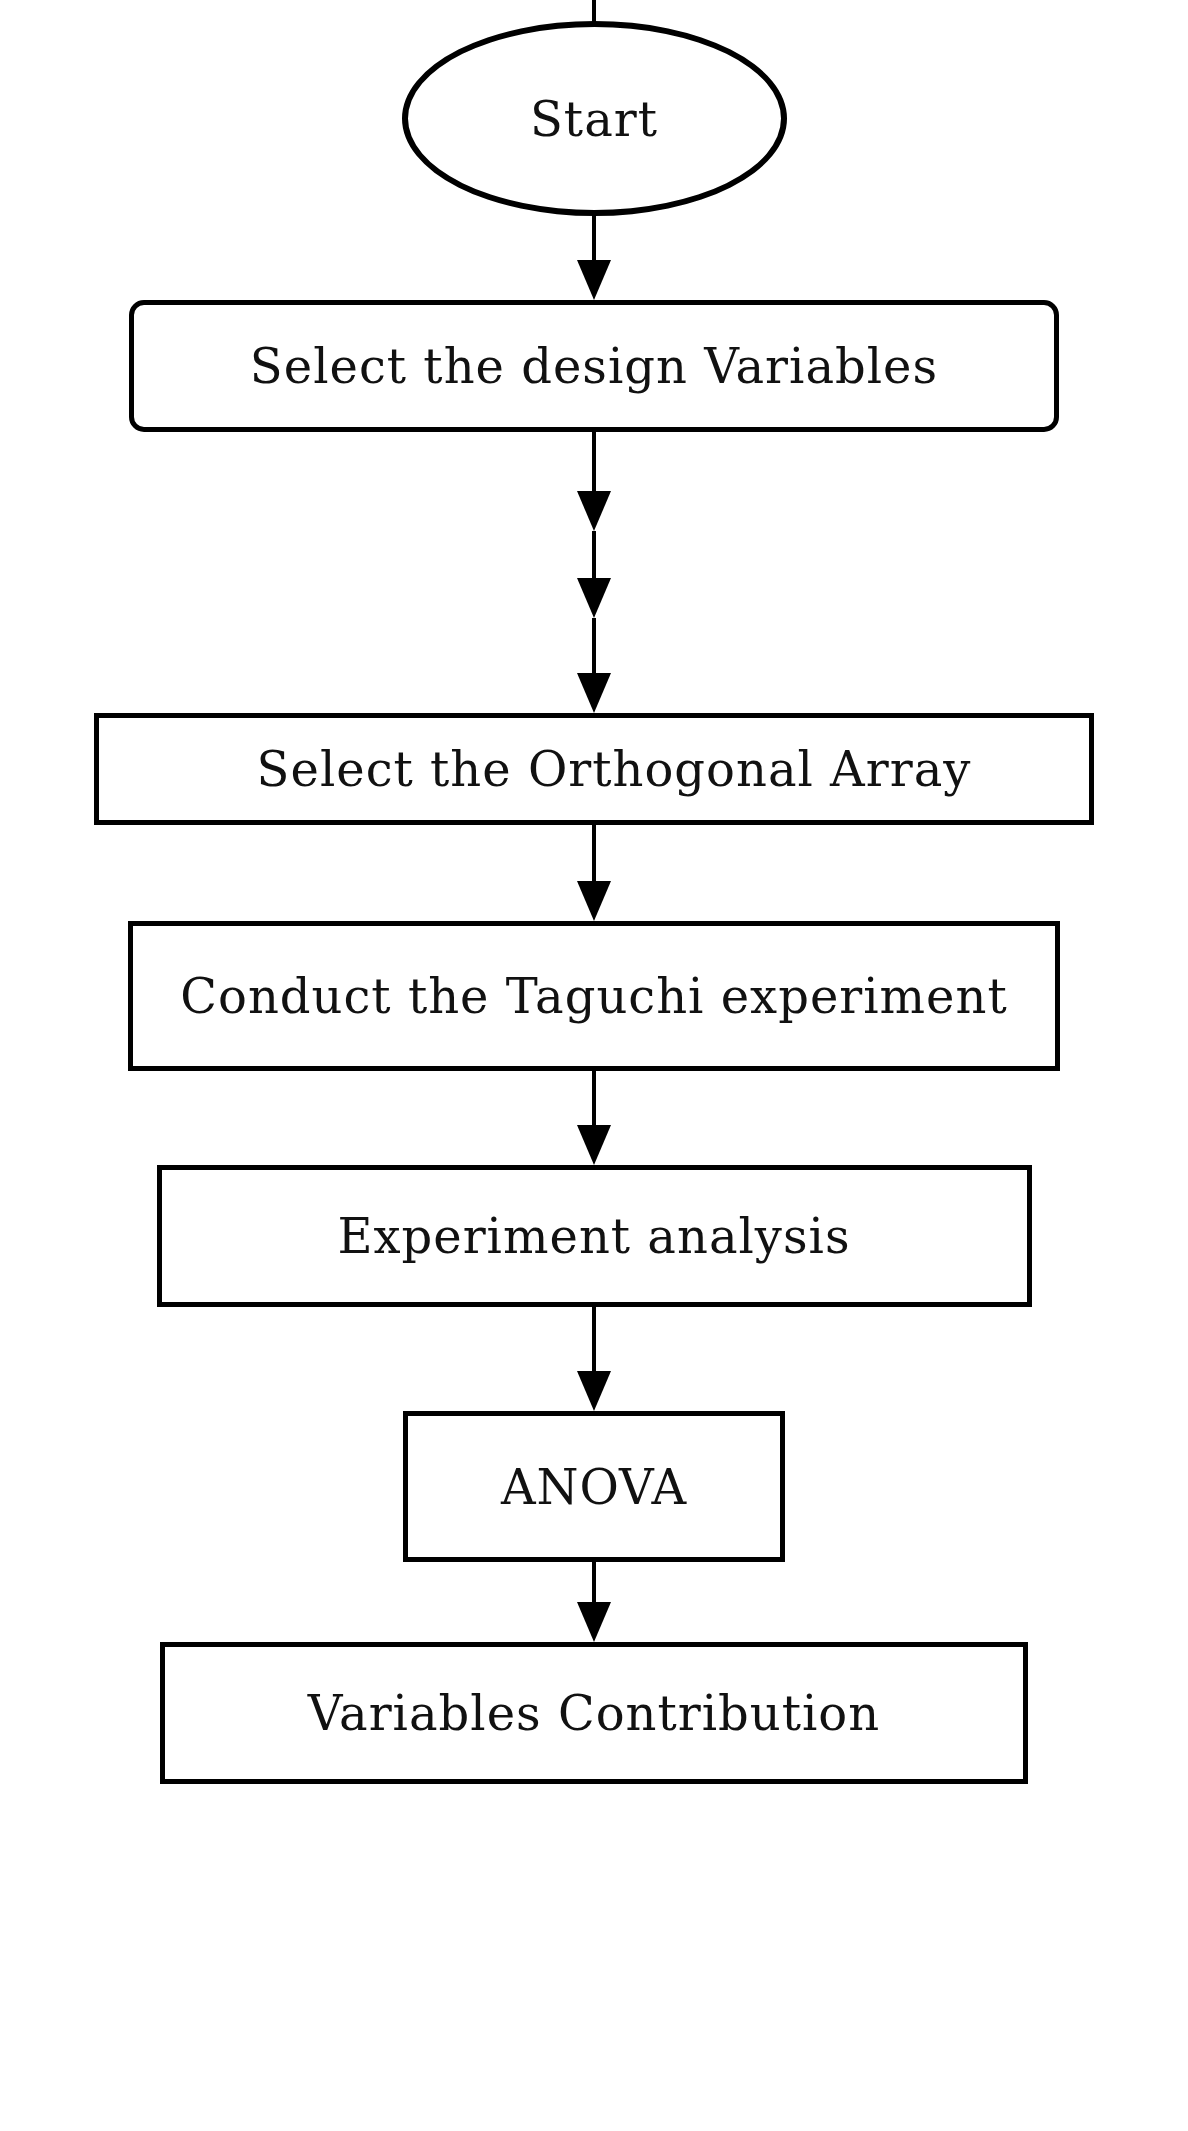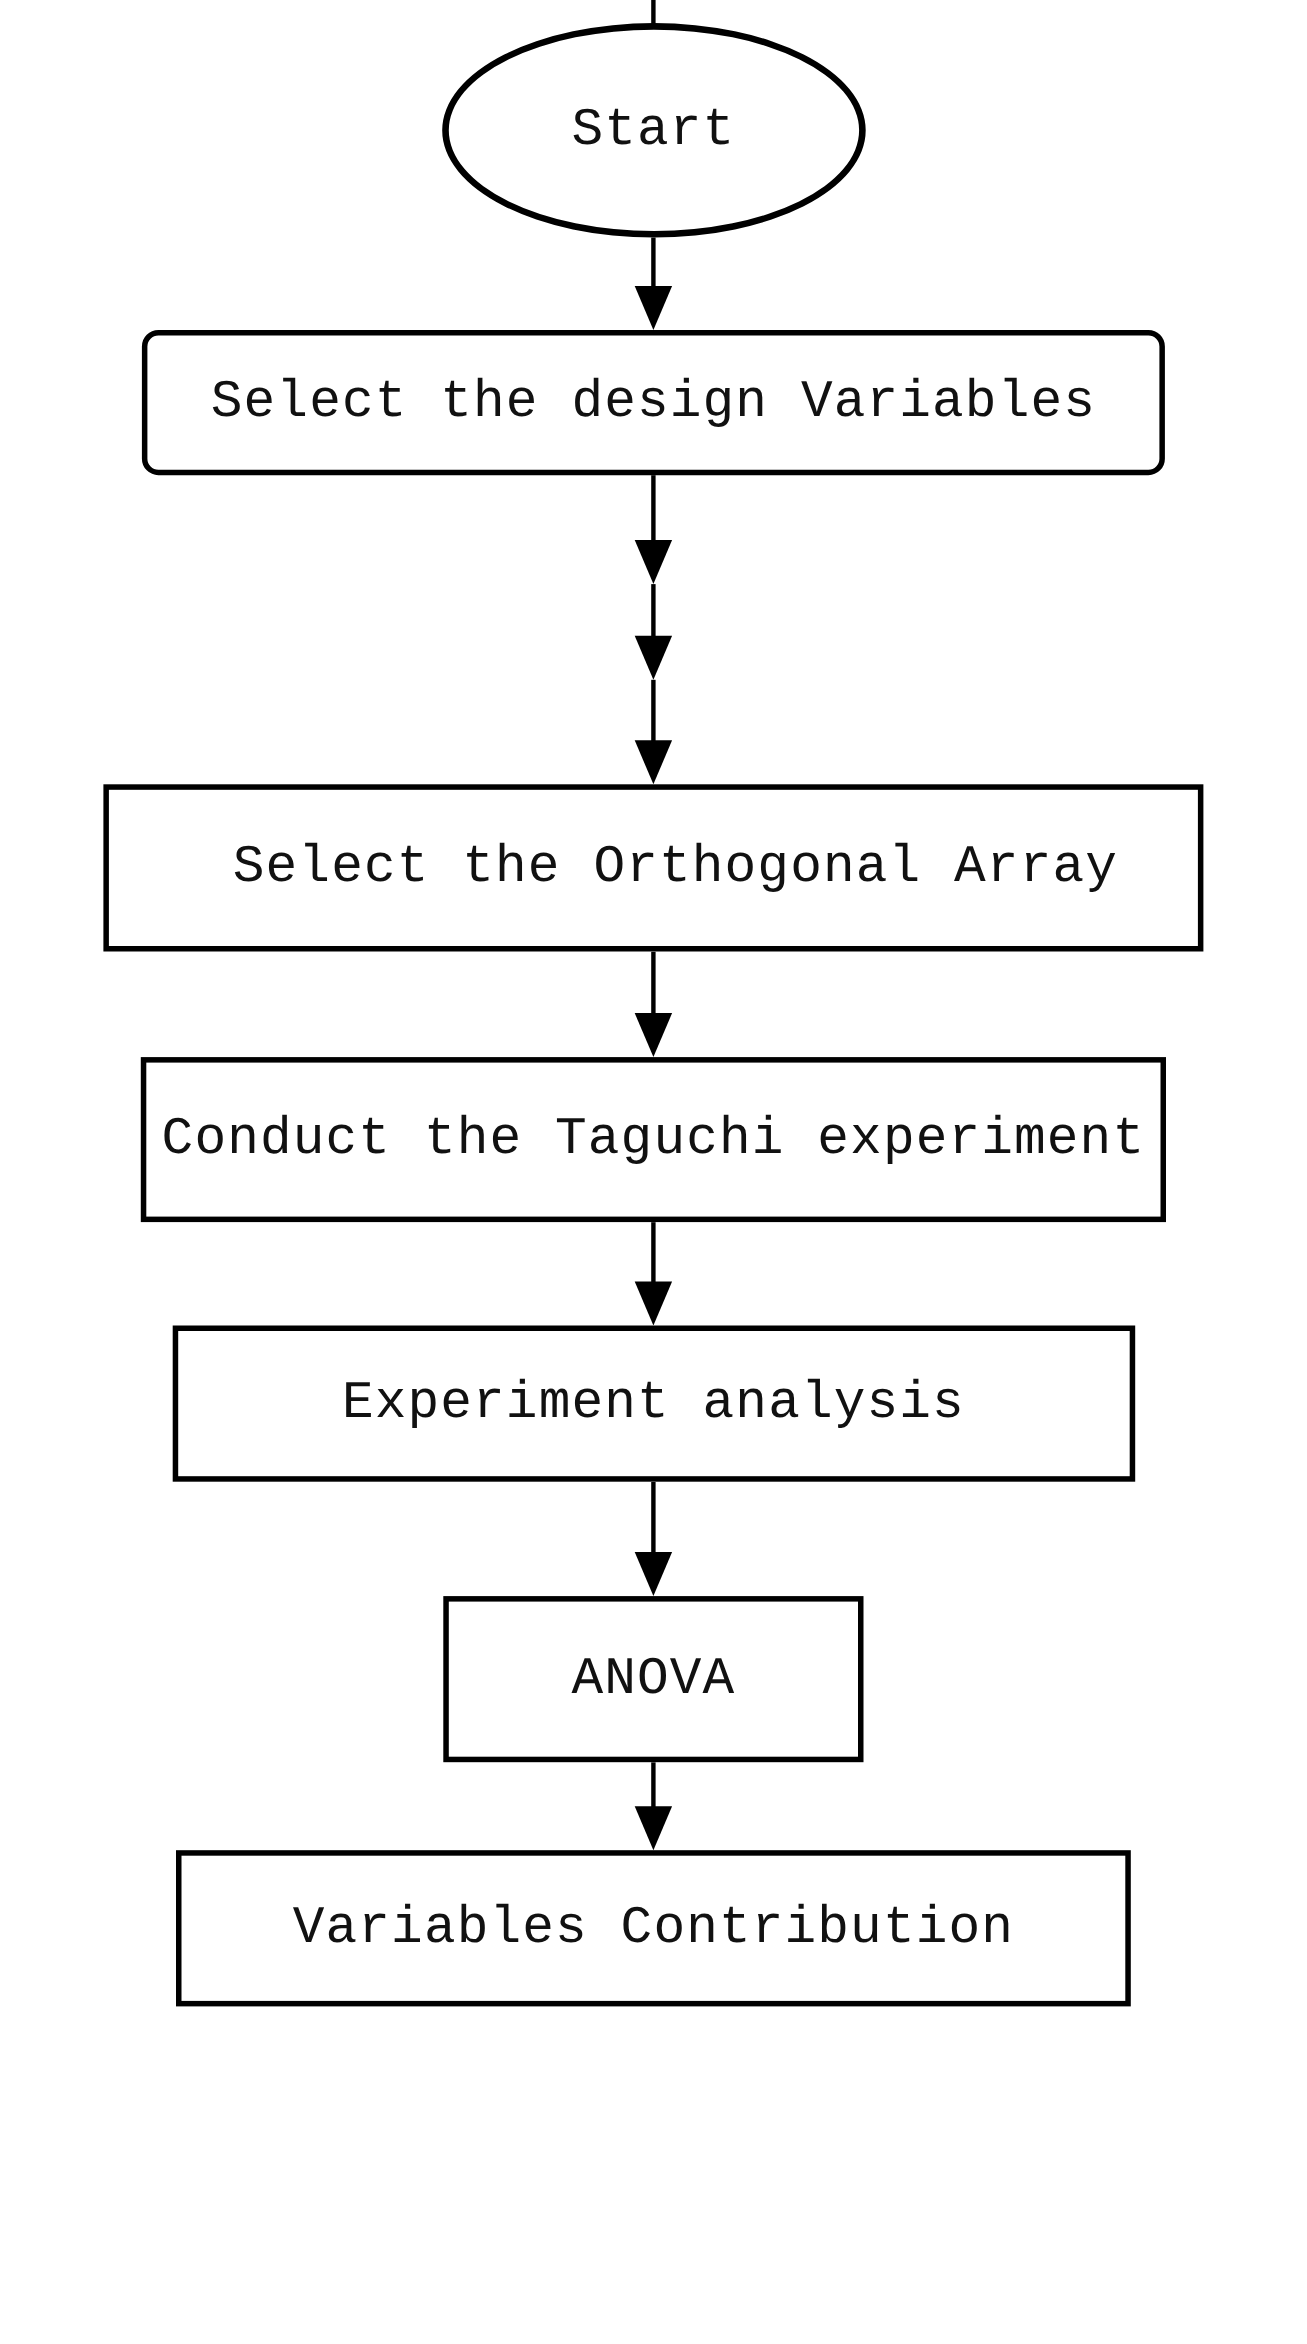--- a/index.html
+++ b/index.html
@@ -11,21 +11,20 @@
     color: #111111;
     overflow: hidden;
   }
   .flowchart {
     width: 1188px;
     height: 2131px;
     display: flex;
     flex-direction: column;
     align-items: center;
     background: #ffffff;
-    font-family: Liberation Mono, monospace;
   }
   .top-stub {
     width: 4px;
     height: 25px;
     background: #000000;
     margin-bottom: -4px;
   }
   .node {
     display: flex;
     align-items: center;
@@ -41,21 +40,21 @@
   }
   .node.ellipse {
     border-radius: 50%;
     border-width: 6px;
   }
   
   .n-start { width: 385px; height: 195px; }
   .n-1 { width: 930px;  height: 132px; border-radius: 15px; }
   .n-2 { width: 515px;  height: 156px; }
   .n-3 { width: 630px;  height: 135px; }
-  .n-4 { width: 1000px; height: 152px; padding-left: 40px; }
+  .n-4 { width: 1000px; height: 112px; padding-left: 40px; }
   .n-5 { width: 932px; height: 150px; }
   .n-6 { width: 875px;  height: 142px; }
   .n-7 { width: 382px;  height: 151px; }
   .n-8 { width: 868px;  height: 142px; }
   .arrow {
     display: flex;
     flex-direction: column;
     align-items: center;
     flex: 0 0 auto;
   }

